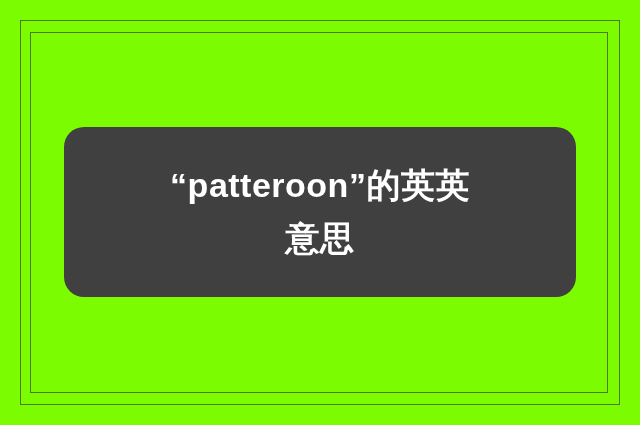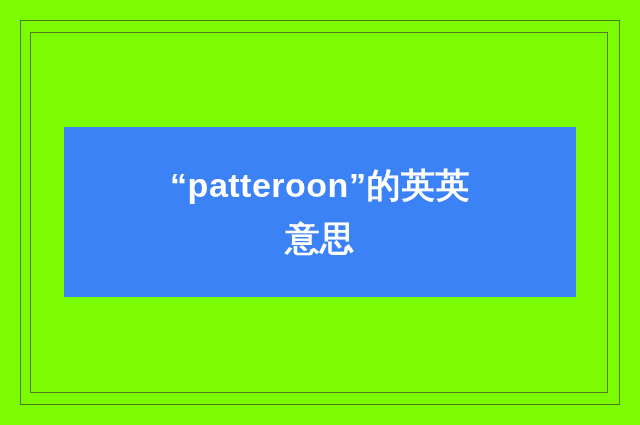--- a/index.html
+++ b/index.html
@@ -47,26 +47,27 @@
     pointer-events: none;
   }
 
   
   .title-panel {
     position: absolute;
     left: 64px;
     top: 127px;
     width: 512px;
     height: 170px;
-    background: #3b82f6;
+    background: #404040;
     box-sizing: border-box;
     display: flex;
     align-items: center;
     justify-content: center;
     padding: 0 96px;
+    border-radius: 20px;
   }
 
   .title-text {
     margin: 0;
     color: #ffffff;
     font-family: "Liberation Sans", "DejaVu Sans", sans-serif;
     font-weight: bold;
     font-size: 34px;
     line-height: 1.55;
     text-align: center;

